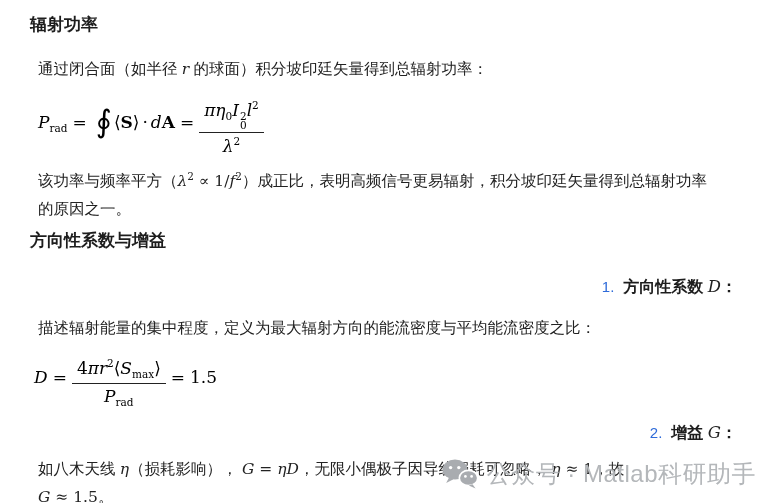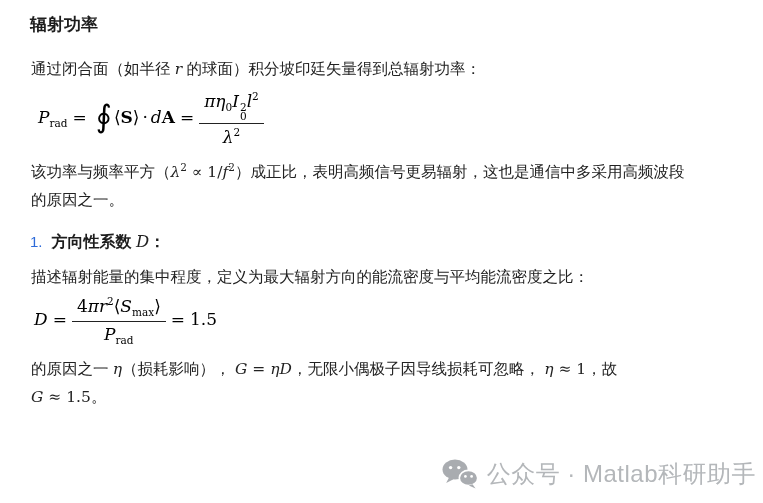--- a/index.html
+++ b/index.html
@@ -3,46 +3,46 @@
 <meta charset="utf-8">
 <style>
   html,body { margin:0; padding:0; }
   body {
     width:763px; height:503px; background:#ffffff; position:relative; overflow:hidden;
     font-family:"Liberation Sans", sans-serif; color:#212121;
   }
   .doc { padding:14px 26px 0 30px; }
 
   h2.h { font-size:17px; line-height:22px; font-weight:600; color:#1d1d1d; margin:0; }
-  .para { font-size:15.5px; line-height:27px; margin:1px; color:#222222; }
+  .para { font-size:15.5px; line-height:27px; margin:8px; color:#222222; }
 
   
   .mi  { font-family:"DejaVu Serif", serif; font-style:italic; }
   .mup { font-family:"DejaVu Serif", serif; font-style:normal; }
   .mbf { font-family:"DejaVu Serif", serif; font-style:normal; font-weight:bold; }
   sub.msub { font-size:10.5px; font-family:"DejaVu Serif", serif; font-style:normal; }
   sup.msup { font-size:10.5px; font-family:"DejaVu Serif", serif; font-style:normal; }
   .ss { display:inline-flex; flex-direction:column; line-height:9px; font-size:10.5px;
         font-family:"DejaVu Serif", serif; vertical-align:-4px; margin-left:1px; }
   .formula { font-family:"DejaVu Serif", serif; font-size:17px; color:#000000; }
   .formula .mo { padding:0 5px; }
   .formula .cdot { padding:0 3px; }
   .frac { display:inline-block; vertical-align:middle; text-align:center; }
-  .frac .num { display:block; padding:0 5px 2px; border-bottom:1.2px solid #222; }
+  .frac .num { display:block; padding:0 5px 2px; border-bottom:1.2px solid #222;margin-top:8px; }
   .frac .den { display:block; padding:2px 5px 0; }
   .oint { font-size:31px; font-family:"DejaVu Sans", sans-serif; vertical-align:middle;
           position:relative; top:-2px; padding:0 2px 0 4px; font-weight:300; }
 
   .f1 { margin:7px 0 8px; padding-left:8px; }
   .f2 { margin:5px 0 9px; padding-left:4px; }
 
   .sp1 { margin-top:19px; }
   .sp2 { margin-top:1px; }
   .h2b { margin-top:25px; }
-  .list-item { margin-top:19px; font-size:16px; line-height:20px; }
+  .list-item { margin-top:19px; font-size:16px; line-height:32px;text-align:right; }
   .list-item .num-blue { color:#2e6bd9; font-size:15px; margin-right:9px; }
   .list-item b { font-weight:700; color:#1d1d1d; }
   .list-item .mi { font-size:16.5px; }
   .sp3 { margin-top:11px; }
   .sp4 { margin-top:3px; }
   .li2 { margin-top:9px; }
   .sp5 { margin-top:6px; }
 
   .watermark {
     position:absolute; right:7px; bottom:13px;
@@ -59,34 +59,36 @@
 
   <p class="para sp1"><span>通过闭合面（如半径 </span><span class="mi">r</span><span> 的球面）积分坡印廷矢量得到总辐射功率：</span></p>
 
   <div class="formula f1">
     <span class="mi">P</span><sub class="msub">rad</sub><span class="mo mup">=</span><span class="oint">∮</span><span class="mup">⟨</span><span class="mbf">S</span><span class="mup">⟩</span><span class="mo cdot mup">·</span><span class="mi">d</span><span class="mbf">A</span><span class="mo mup">=</span><span class="frac"><span class="num"><span class="mi">πη</span><sub class="msub">0</sub><span class="mi">I</span><span class="ss">
             <span>2</span>
             <span>0</span>
           </span><span class="mi">l</span><sup class="msup">2</sup></span><span class="den"><span class="mi">λ</span><sup class="msup">2</sup></span></span>
   </div>
 
-  <p class="para sp2"><span>该功率与频率平方（</span><span class="mi">λ</span><sup class="msup">2</sup><span class="mup"> ∝ 1/</span><span class="mi">f</span><sup class="msup">2</sup><span>）成正比，表明高频信号更易辐射，这也是通信中多采用高频波段</span><br><span>的原因之一。</span></p>
+  <p class="para sp2"><span>该功率与频率平方（</span><span class="mi">λ</span><sup class="msup">2</sup><span class="mup"> ∝ 1/</span><span class="mi">f</span><sup class="msup">2</sup><span>）成正比，表明高频信号更易辐射，积分坡印廷矢量得到总辐射功率</span><br><span>的原因之一。</span></p>
 
+  <h2 class="h h2b">方向性系数与增益</h2>
 
   <div class="list-item"><span class="num-blue">1.</span><b>方向性系数</b> <span class="mi">D</span><b>：</b></div>
 
   <p class="para sp3">描述辐射能量的集中程度，定义为最大辐射方向的能流密度与平均能流密度之比：</p>
 
   <div class="formula f2">
     <span class="mi">D</span><span class="mo mup">=</span><span class="frac"><span class="num"><span class="mup">4</span><span class="mi">πr</span><sup class="msup">2</sup><span class="mup">⟨</span><span class="mi">S</span><sub class="msub">max</sub><span class="mup">⟩</span></span><span class="den"><span class="mi">P</span><sub class="msub">rad</sub></span></span><span class="mo mup">=</span><span class="mup">1.5</span>
   </div>
 
 
+  <div class="list-item li2"><span class="num-blue">2.</span><b>增益</b> <span class="mi">G</span><b>：</b></div>
 
-  <p class="para sp5"><span>的原因之一 </span><span class="mi">η</span><span>（损耗影响）， </span><span class="mi">G</span><span class="mup"> = </span><span class="mi">ηD</span><span>，无限小偶极子因导线损耗可忽略， </span><span class="mi">η</span><span class="mup"> ≈ 1</span><span>，故</span><br><span class="mi">G</span><span class="mup"> ≈ 1.5</span><span>。</span></p>
+  <p class="para sp5"><span>如八木天线 </span><span class="mi">η</span><span>（损耗影响）， </span><span class="mi">G</span><span class="mup"> = </span><span class="mi">ηD</span><span>，无限小偶极子因导线损耗可忽略， </span><span class="mi">η</span><span class="mup"> ≈ 1</span><span>，故</span><br><span class="mi">G</span><span class="mup"> ≈ 1.5</span><span>。</span></p>
 
 </div>
 
 <div class="watermark">
   <span style="display:inline-flex;">
     <svg width="36" height="30" viewBox="0 0 36 30" xmlns="http://www.w3.org/2000/svg">
       <g fill="#a9acb0">
         <ellipse cx="13" cy="10.5" rx="12.5" ry="10"></ellipse>
         <path d="M7 18.5 L4.2 24 L11.5 20.2 Z"></path>
       </g>

